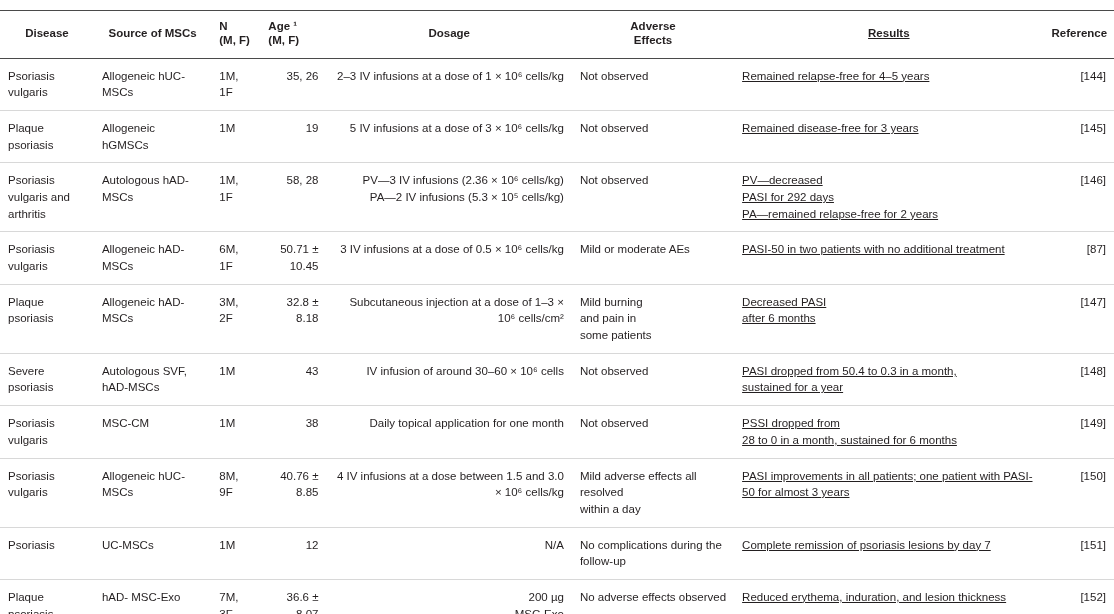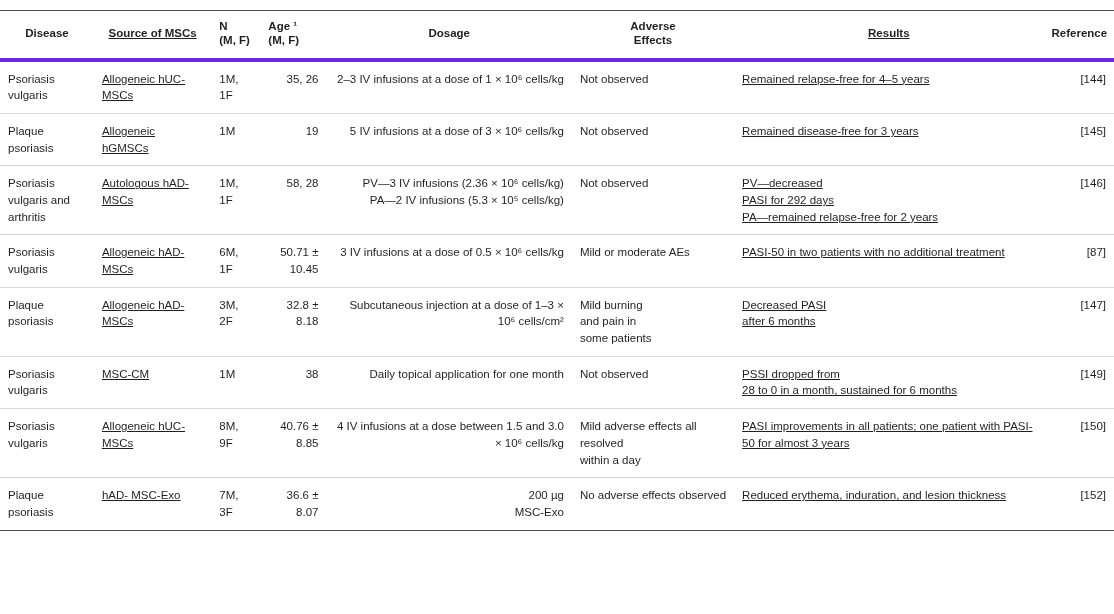--- a/index.html
+++ b/index.html
@@ -28,38 +28,38 @@
   table.data-table thead th {
     font-weight: bold;
     font-size: 11.5px;
     padding: 8px 8px 10px 8px;
     vertical-align: middle;
     line-height: 1.25;
     color: #231f20;
   }
   thead tr.header-row {
     border-top: 1.5px solid #4a4a4a;
-    border-bottom: 4px solid #6d28d9;
+    border-bottom: 1px solid #6d28d9;
   }
   thead tr.header-row th {
     border-top: 1.5px solid #4a4a4a;
     border-bottom: 1px solid #4a4a4a;
   }
   tbody td {
     padding: 9px 8px 9px 8px;
     vertical-align: top;
     line-height: 1.45;
     border-bottom: 1px solid #d8d8d8;
     color: #231f20;
   }
   tbody tr:last-child td {
     border-bottom: 1.5px solid #4a4a4a;
   }
   .c-disease { width: 88px; }
-  .c-source  { width: 110px; text-decoration: underline; }
+  .c-source  { width: 110px; }
   .c-n       { width: 46px; }
   .c-age     { width: 62px; text-align: right; }
   .c-dosage  { width: 230px; text-align: right; }
   .c-adverse { width: 152px; }
   .c-results { width: 290px; text-decoration: underline; }
   .c-ref     { width: 66px; }
 
   th.c-disease, th.c-source, th.c-dosage, th.c-adverse, th.c-results, th.c-ref {
     text-align: center;
   }
@@ -144,38 +144,58 @@
           <td class="c-disease">Plaque psoriasis</td>
           <td class="c-source">Allogeneic hAD-MSCs</td>
           <td class="c-n">3M, 2F</td>
           <td class="c-age">32.8 ± 8.18</td>
           <td class="c-dosage">Subcutaneous injection at a dose of 1–3 × 10⁶ cells/cm²</td>
           <td class="c-adverse">Mild burning<br>and pain in<br>some patients</td>
           <td class="c-results">Decreased PASI<br>after 6 months</td>
           <td class="c-ref">[147]</td>
         </tr>
         <tr>
+          <td class="c-disease">Severe psoriasis</td>
+          <td class="c-source">Autologous SVF, hAD-MSCs</td>
+          <td class="c-n">1M</td>
+          <td class="c-age">43</td>
+          <td class="c-dosage">IV infusion of around 30–60 × 10⁶ cells</td>
+          <td class="c-adverse">Not observed</td>
+          <td class="c-results">PASI dropped from 50.4 to 0.3 in a month,<br>sustained for a year</td>
+          <td class="c-ref">[148]</td>
+        </tr>
+        <tr>
           <td class="c-disease">Psoriasis vulgaris</td>
           <td class="c-source">MSC-CM</td>
           <td class="c-n">1M</td>
           <td class="c-age">38</td>
           <td class="c-dosage">Daily topical application for one month</td>
           <td class="c-adverse">Not observed</td>
           <td class="c-results">PSSI dropped from<br>28 to 0 in a month, sustained for 6 months</td>
           <td class="c-ref">[149]</td>
         </tr>
         <tr>
           <td class="c-disease">Psoriasis vulgaris</td>
           <td class="c-source">Allogeneic hUC-MSCs</td>
           <td class="c-n">8M, 9F</td>
           <td class="c-age">40.76 ± 8.85</td>
           <td class="c-dosage">4 IV infusions at a dose between 1.5 and 3.0 × 10⁶ cells/kg</td>
           <td class="c-adverse">Mild adverse effects all resolved<br>within a day</td>
           <td class="c-results">PASI improvements in all patients; one patient with PASI-50 for almost 3 years</td>
           <td class="c-ref">[150]</td>
+        </tr>
+        <tr>
+          <td class="c-disease">Psoriasis</td>
+          <td class="c-source">UC-MSCs</td>
+          <td class="c-n">1M</td>
+          <td class="c-age">12</td>
+          <td class="c-dosage">N/A</td>
+          <td class="c-adverse">No complications during the follow-up</td>
+          <td class="c-results">Complete remission of psoriasis lesions by day 7</td>
+          <td class="c-ref">[151]</td>
         </tr>
         <tr>
           <td class="c-disease">Plaque psoriasis</td>
           <td class="c-source">hAD- MSC-Exo</td>
           <td class="c-n">7M, 3F</td>
           <td class="c-age">36.6 ± 8.07</td>
           <td class="c-dosage">200 µg<br>MSC-Exo</td>
           <td class="c-adverse">No adverse effects observed</td>
           <td class="c-results">Reduced erythema, induration, and lesion thickness</td>
           <td class="c-ref">[152]</td>

